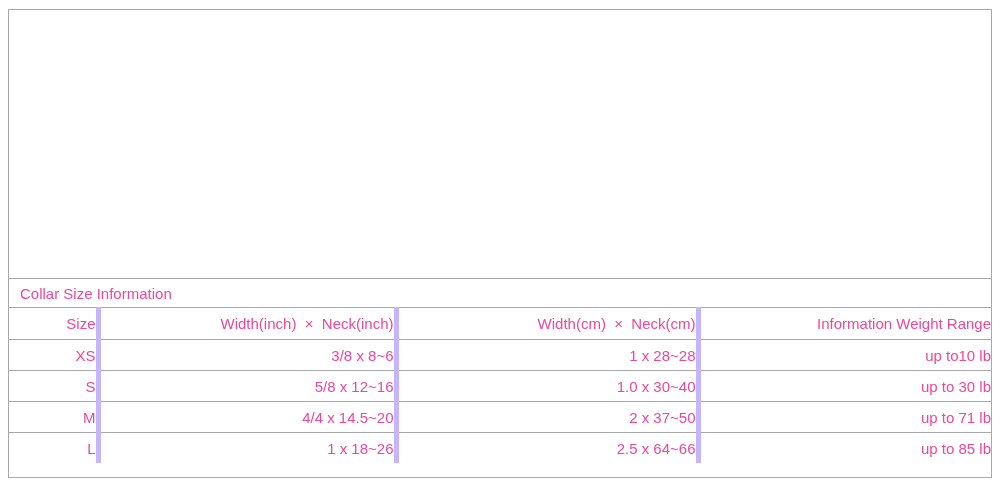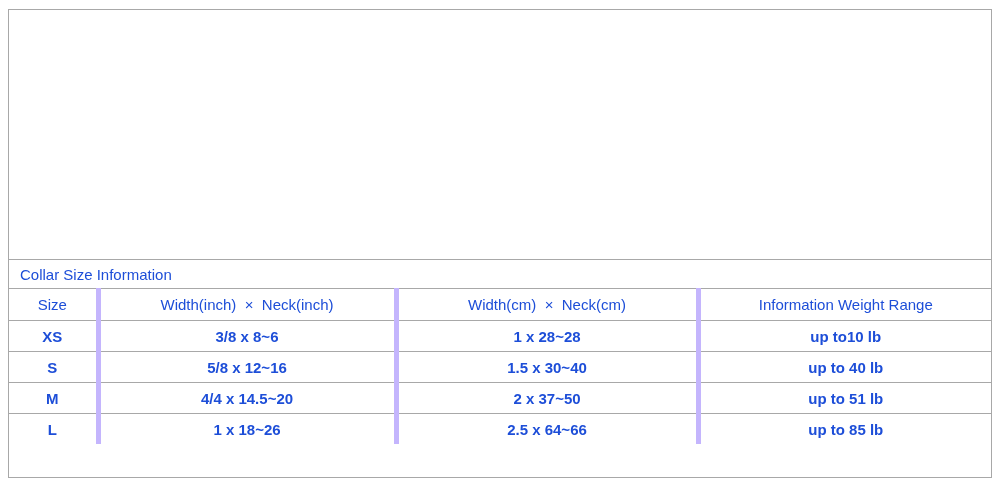--- a/index.html
+++ b/index.html
@@ -26,29 +26,29 @@
 
   
   .tick { stroke:#8c93a8; stroke-width:1.3; }
   .dim  { stroke:#222f7d; stroke-width:1.6; }
   .head { fill:#222f7d; }
   .lbl  { font-weight:bold; font-size:19px; fill:#222f7d; text-anchor:middle; font-family:"Liberation Sans", sans-serif; }
   .lblStart { text-anchor:start; }
 
   
   .size-table {
-    position:absolute; left:0; top:249px; width:982px;
+    position:absolute; left:0; top:268px; width:982px;
     border-collapse:collapse; table-layout:fixed;
-    color:#1d4ed8; font-size:15px;
+    color:#ec4899; font-size:15px;
   }
-  .size-table td { border-top:1px solid #a8a8a8; text-align:center; padding:0; overflow:hidden; white-space:nowrap; }
+  .size-table td { border-top:1px solid #a8a8a8; text-align:right; padding:0; overflow:hidden; white-space:nowrap; }
   .size-table td + td { border-left:5px solid #c4b5fd; }
   .title-row td { text-align:left; padding-left:11px; height:28px; }
   .head-row  td { height:31px; }
-  .data-row  td { height:30px;font-weight:bold; }
+  .data-row  td { height:30px; }
   .tips-row  td { text-align:left; padding-left:11px; height:35px; }
 </style>
 </head>
 <body>
 
 <div class="stage">
 
   <svg class="diagram" width="1000" height="262" viewBox="0 0 1000 262">
     <defs>
       <g id="fbuckle">
@@ -163,28 +163,28 @@
       </tr>
       <tr class="data-row">
         <td>XS</td>
         <td>3/8 x 8~6</td>
         <td>1 x 28~28</td>
         <td>up to10 lb</td>
       </tr>
       <tr class="data-row">
         <td>S</td>
         <td>5/8 x 12~16</td>
-        <td>1.5 x 30~40</td>
-        <td>up to 40 lb</td>
+        <td>1.0 x 30~40</td>
+        <td>up to 30 lb</td>
       </tr>
       <tr class="data-row">
         <td>M</td>
         <td>4/4 x 14.5~20</td>
         <td>2 x 37~50</td>
-        <td>up to 51 lb</td>
+        <td>up to 71 lb</td>
       </tr>
       <tr class="data-row">
         <td>L</td>
         <td>1 x 18~26</td>
         <td>2.5 x 64~66</td>
         <td>up to 85 lb</td>
       </tr>
     </tbody>
       </table>
   </div>

